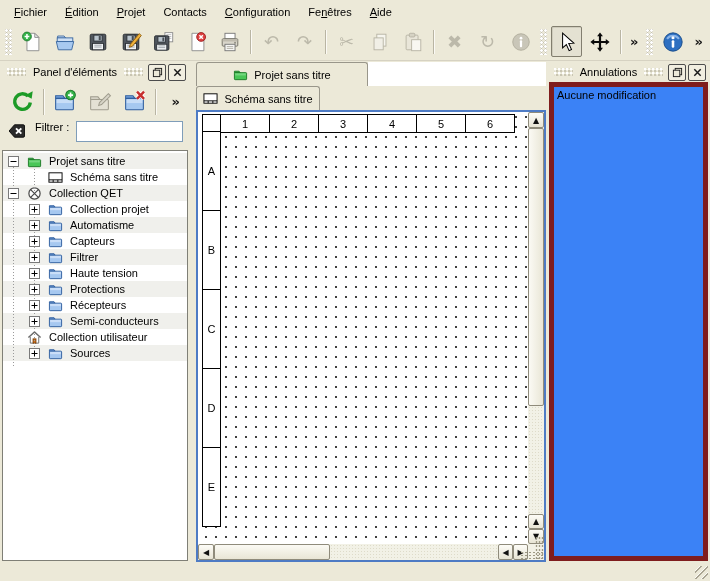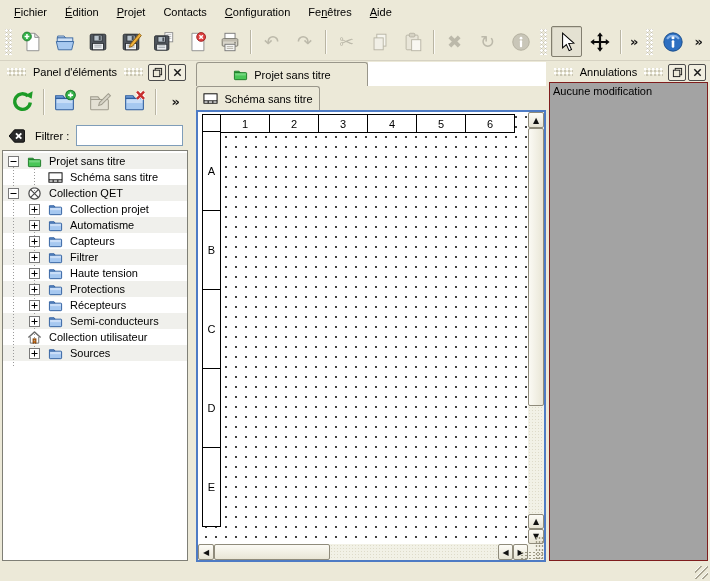--- a/index.html
+++ b/index.html
@@ -29,21 +29,21 @@
   .dock-title .ttl{padding:0 2px;}
   .dock-btn{width:16px;height:15px;border:1px solid #4c4c4c;border-radius:2px;background:#f1eee0;
       display:flex;align-items:center;justify-content:center;margin-right:2px;flex:none;}
   .dock-btn svg{width:11px;height:11px;}
   
   .ltoolbar{height:39px;display:flex;align-items:center;flex:none;padding:0 3px;}
   .pbtn{width:31px;height:31px;display:flex;align-items:center;justify-content:center;margin:0 2px;}
   .pbtn svg{width:25px;height:25px;}
   .psep{width:1px;height:26px;background:#b9b5a3;margin:0 3px;box-shadow:1px 0 0 #fbfaf5;}
   .spacer{flex:1;}
-  .filter-row{height:29px;display:flex;align-items:center;flex:none;padding:0 5px;}
+  .filter-row{height:29px;display:flex;flex:none;padding:0 5px;}
   .filter-row .fbtn{width:20px;height:20px;flex:none;}
   .filter-row .fbtn svg{width:20px;height:20px;}
   .filter-row .flabel{margin:0 7px 0 8px;}
   .filter-input{flex:1;height:19px;border:1px solid #7f9db9;background:#fff;font-family:"Liberation Sans",sans-serif;font-size:11px;padding:0 3px;min-width:0;}
   .treebox{flex:1;border:1px solid #7f7f76;background:#fff;position:relative;overflow:hidden;}
   .tree-rows{position:absolute;left:0;top:2px;right:0;}
   .trow{height:16px;display:flex;align-items:center;background:#fff;}
   .trow:nth-child(odd){background:#f0f0ec;}
   .trow .exp{width:11px;height:11px;flex:none;margin-right:8px;position:relative;z-index:2;}
   .trow .exp svg{width:11px;height:11px;}
@@ -83,21 +83,21 @@
   .vthumb{height:278px;flex:none;background:linear-gradient(90deg,#fbfaf4,#e9e6d6);border:1px solid #8f8b7b;border-radius:2px;box-sizing:border-box;display:flex;align-items:center;justify-content:center;}
   .vthumb .grip{width:9px;height:24px;background-image:radial-gradient(#9d9984 0.9px,rgba(0,0,0,0) 1.1px);background-size:3px 4px;}
   .hscroll{display:flex;background:#f2f1e6;}
   .hscroll .sb-btn{width:16px;height:16px;}
   .hscroll .sb-btn.small{width:15px;}
   .hthumb{width:116px;flex:none;background:linear-gradient(180deg,#fbfaf4,#e9e6d6);border:1px solid #8f8b7b;border-radius:2px;box-sizing:border-box;display:flex;align-items:center;justify-content:center;}
   .hthumb .grip{width:24px;height:9px;background-image:radial-gradient(#9d9984 0.9px,rgba(0,0,0,0) 1.1px);background-size:4px 3px;}
   .track{flex:1;background-image:radial-gradient(#dedbc9 22%,rgba(0,0,0,0) 30%);background-size:3px 3px;}
   .sb-corner{background:#f2f1e6;}
   
-  .undo-list{flex:1;border:1px solid #7f1d1d;background:#a3a3a3;overflow:hidden;}
+  .undo-list{flex:1;border:5px solid #7f1d1d;background:#3b82f6;overflow:hidden;}
   .undo-item{padding:2px 3px;}
   
   .statusbar{position:absolute;left:0;right:0;bottom:0;height:19px;background:#ece9d8;}
   .grip{position:absolute;right:2px;bottom:2px;width:13px;height:13px;
         background-image:repeating-linear-gradient(135deg,rgba(0,0,0,0) 0 3px,#fbfaf5 3px 4px,#aaa593 4px 5px);}
 </style>
 </head>
 <body>
 
 <div class="menubar" id="menubar">

